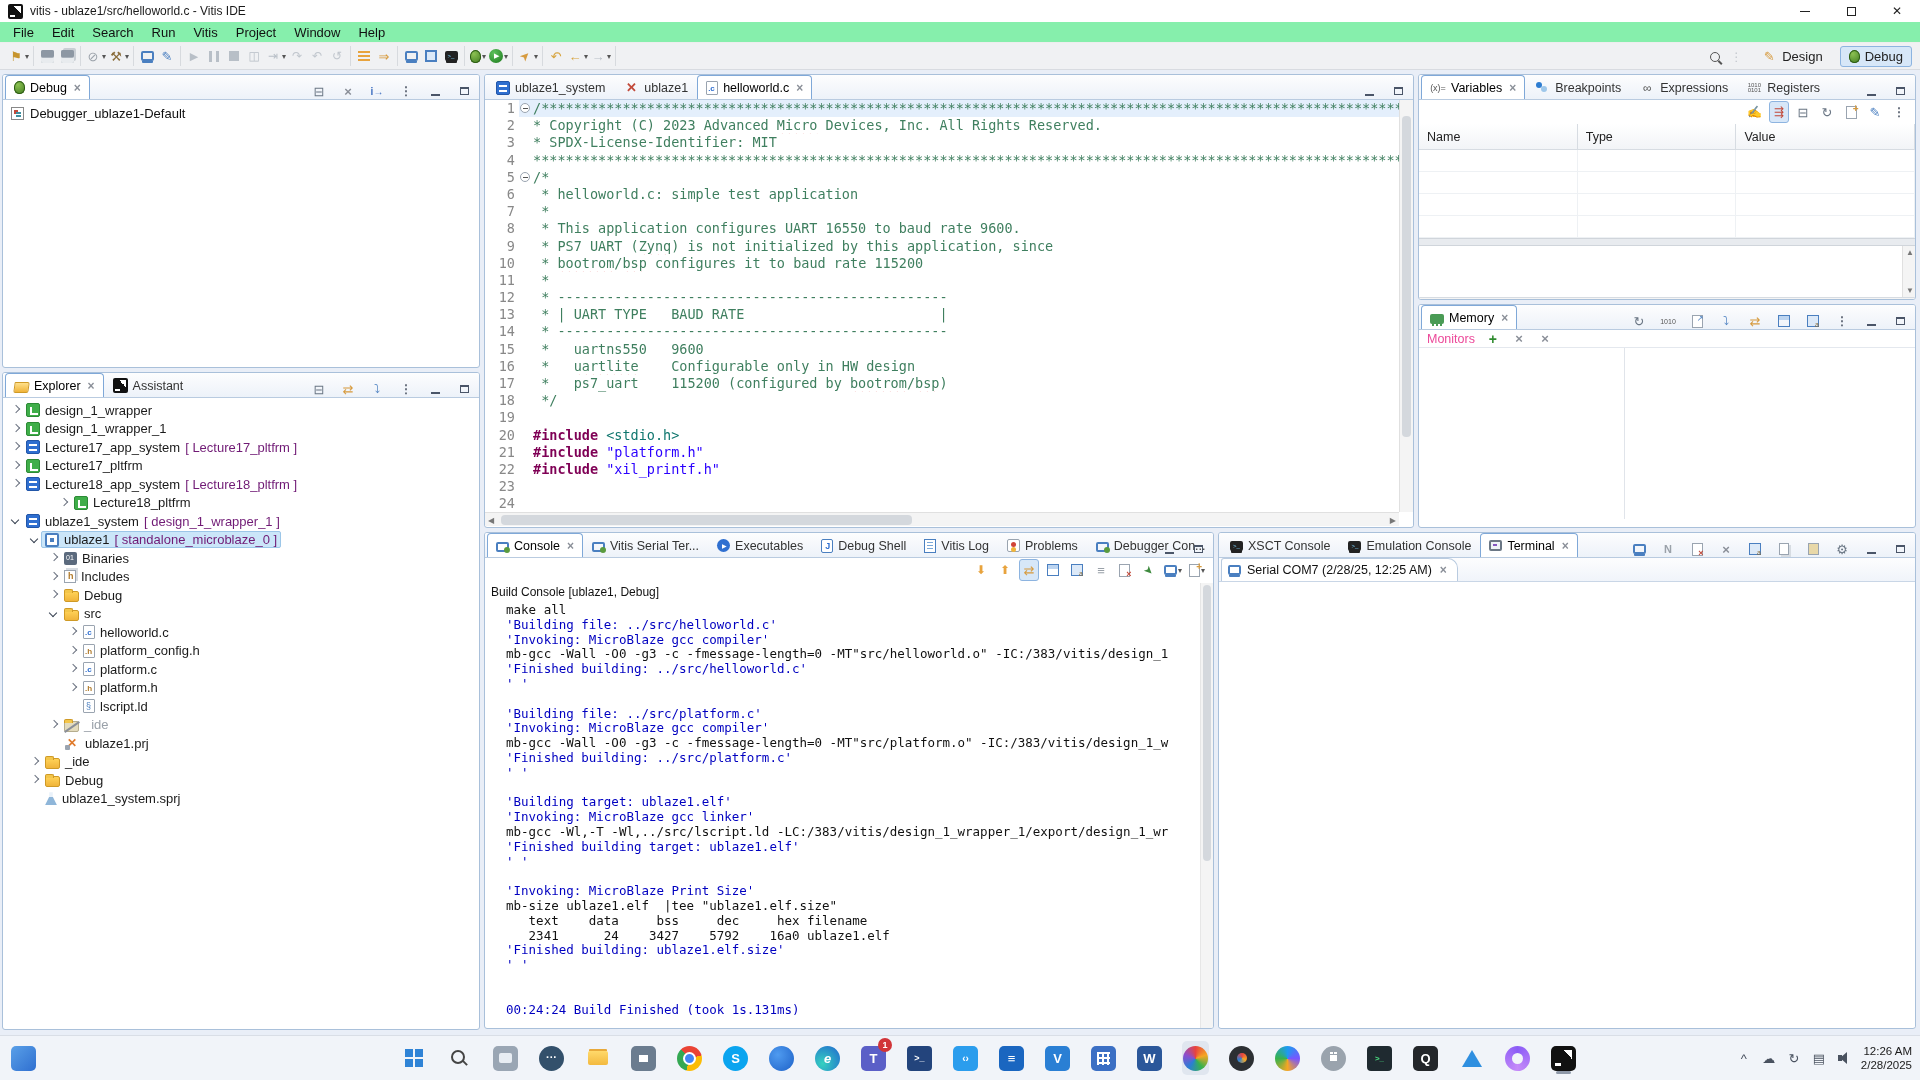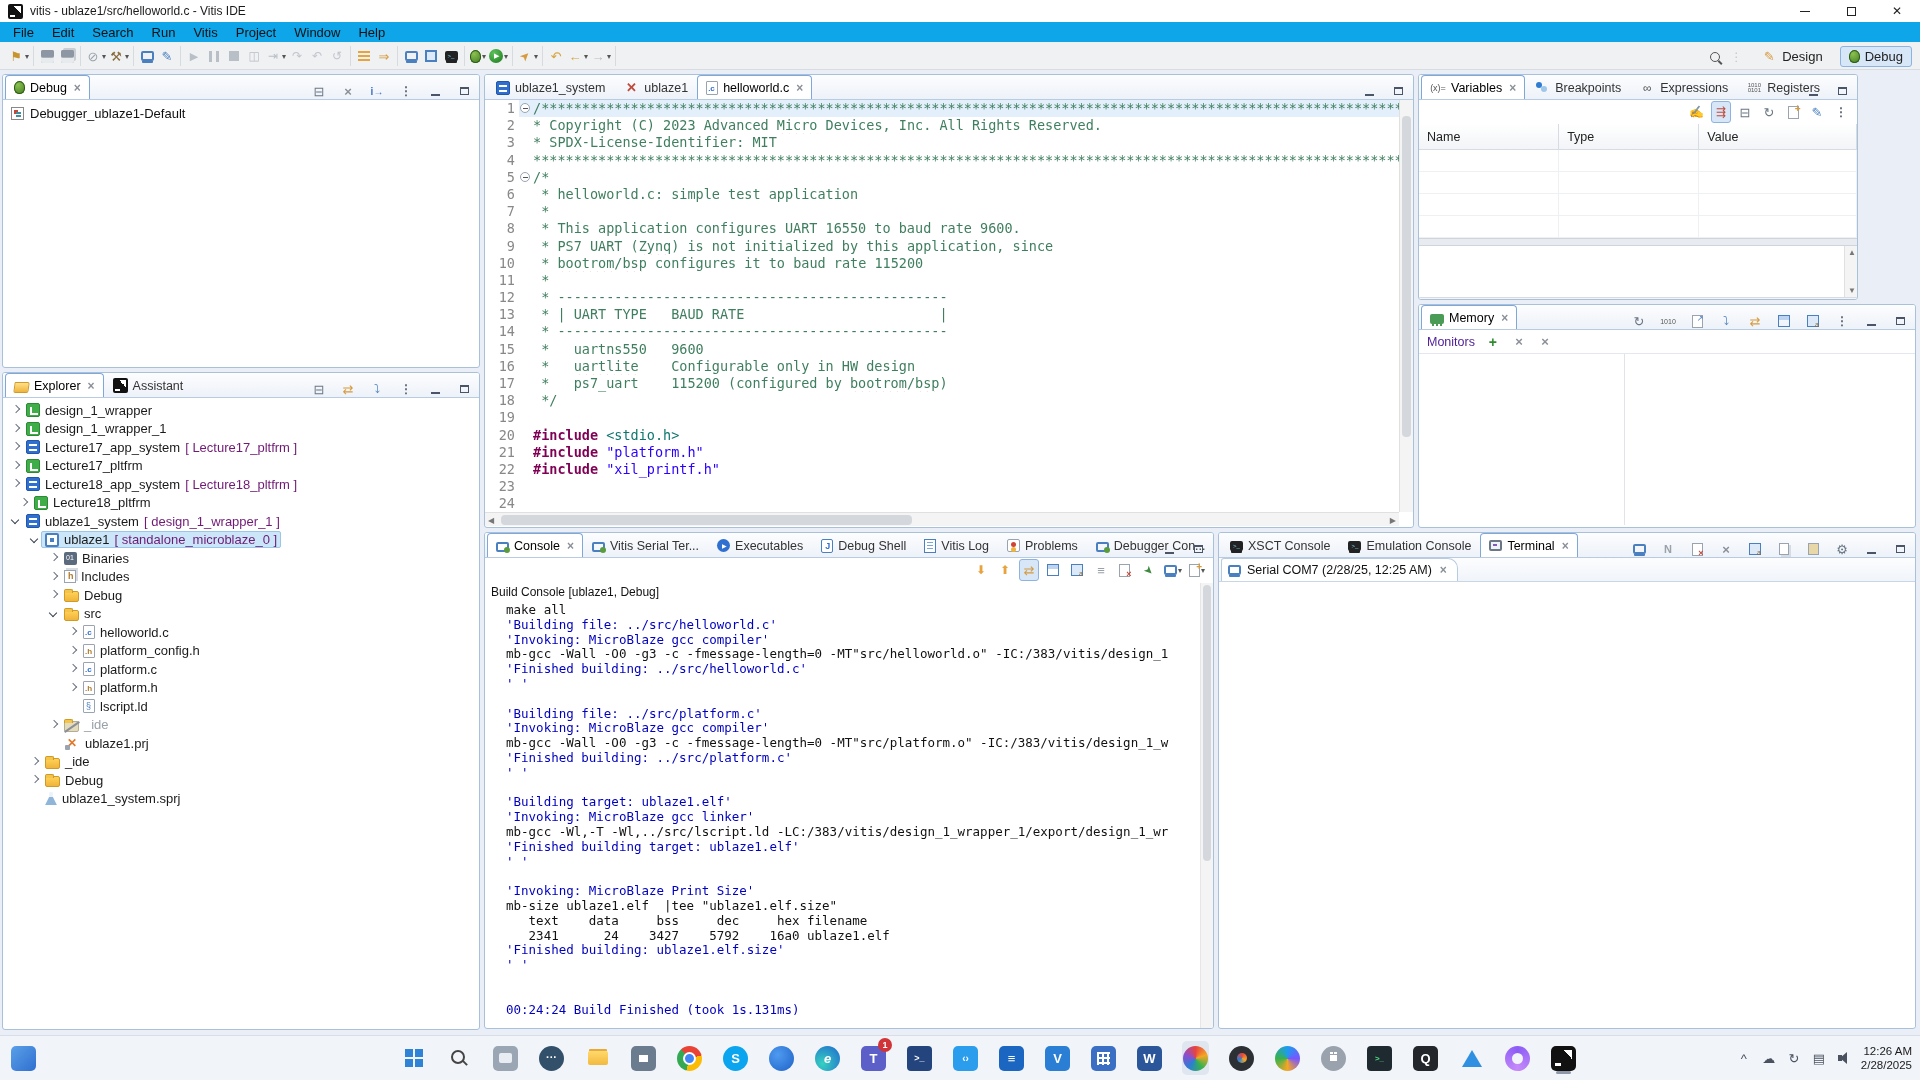--- a/index.html
+++ b/index.html
@@ -7,21 +7,21 @@
     font-family:"Liberation Sans", sans-serif; }
 
   
   .titlebar{height:22px;background:#fff;display:flex;align-items:center;padding-left:8px;position:relative;}
   .titlebar .apptitle{font-size:12px;color:#1a1a1a;margin-left:7px;}
   .wincontrols{position:absolute;right:0;top:0;height:22px;display:flex;}
   .winbtn{width:46px;height:22px;display:flex;align-items:center;justify-content:center;font-size:12px;color:#222;}
   .minbar{width:10px;height:1px;background:#222;display:inline-block;}
   .maxbox{width:9px;height:9px;border:1px solid #222;display:inline-block;}
 
-  .menubar{height:21px;background:#0ea5e9;display:flex;align-items:center;padding-left:4px;border-bottom:1px solid #eee;}
+  .menubar{height:21px;background:#86efac;display:flex;align-items:center;padding-left:4px;border-bottom:1px solid #eee;}
   .menu-item{font-size:13px;color:#111;padding:2px 9px;}
 
   .toolbar{height:27px;background:#f0f1f3;border-bottom:1px solid #d8dbe0;display:flex;align-items:center;padding-left:4px;position:relative;}
   .tgroup{display:flex;align-items:center;padding:0 3px;border-right:1px solid #d7dade;height:20px;}
   .tgroup:last-child{border-right:none;}
   .tbi{display:inline-flex;align-items:center;justify-content:center;min-width:20px;height:22px;border-radius:3px;padding:0 1px;}
   .ddv{font-size:8px;color:#555;margin-left:1px;}
   .toolbar-right{position:absolute;right:8px;top:0;height:27px;display:flex;align-items:center;gap:8px;}
   .persp{display:flex;align-items:center;gap:5px;font-size:13px;color:#222;padding:2px 8px;border-radius:3px;border:1px solid transparent;}
   .persp.active{background:#d7e7f8;border-color:#8db4e0;}
@@ -194,21 +194,21 @@
   .vt-head{display:flex;height:26px;border-bottom:1px solid #d7dce2;background:linear-gradient(#fff,#f2f4f7);font-size:12.5px;color:#222;align-items:center;}
   .vt-col{padding-left:8px;border-right:1px solid #d7dce2;height:100%;display:flex;align-items:center;}
   .vt-row{display:flex;height:22px;border-bottom:1px solid #eef1f4;}
   .vt-cell{border-right:1px solid #eef1f4;height:100%;}
   .vt-split{height:8px;background:#e8ebef;border-top:1px solid #d0d5db;border-bottom:1px solid #d0d5db;}
   .vt-detail{position:relative;height:52px;background:#fff;border-bottom:1px solid #d7dce2;}
   .vt-detail .vsb{position:absolute;right:0;top:0;bottom:0;width:13px;background:#f4f4f4;border-left:1px solid #e0e0e0;}
   .vt-hsb{position:relative;height:13px;background:#f4f4f4;}
 
   
-  .mem-monrow{display:flex;align-items:center;gap:8px;height:24px;padding:0 8px;font-size:12.5px;color:#4c1d95;border-bottom:1px solid #e4e8ee;}
+  .mem-monrow{display:flex;align-items:center;gap:8px;height:18px;padding:0 8px;font-size:12.5px;color:#ec4899;border-bottom:1px solid #e4e8ee;}
   .mem-body{position:relative;height:calc(100% - 51px);}
   .mem-divider{position:absolute;left:205px;top:0;bottom:0;width:1px;background:#e0e4ea;}
 
   
   .con-title{font-size:12px;color:#111;padding:3px 6px 2px;}
   .con-out{position:relative;font-family:"DejaVu Sans Mono",monospace;font-size:12.5px;line-height:14.8px;padding:2px 21px;white-space:pre;overflow:hidden;height:calc(100% - 70px);}
   .con-line.b{color:#0000C0;}
   .con-line.k{color:#111;}
   .con-vsb{position:absolute;right:0;top:50px;bottom:0;width:13px;background:#f4f4f4;border-left:1px solid #e6e6e6;}
   .con-vsb .thumb{position:absolute;left:2px;right:2px;top:2px;height:62%;background:#d4d8dd;border-radius:4px;}
@@ -525,21 +525,21 @@
           </span>
         </div>
         <div class="trow" style="padding-left: 8px;">
           <span class="chev c-r"></span>
           <span class="lab-wrap">
             <span class="ic t-sys"></span>
             <span class="lab">Lecture18_app_system</span>
             <span class="sec">[ Lecture18_pltfrm ]</span>
           </span>
         </div>
-        <div class="trow" style="padding-left: 16px;">
+        <div class="trow" style="padding-left: 8px; margin-left: 48px;">
           <span class="chev c-r"></span>
           <span class="lab-wrap">
             <span class="ic t-hw"></span>
             <span class="lab">Lecture18_pltfrm</span>
           </span>
         </div>
         <div class="trow" style="padding-left: 8px;">
           <span class="chev c-d"></span>
           <span class="lab-wrap">
             <span class="ic t-sys"></span>
@@ -711,21 +711,21 @@
           <div class="thumb"></div>
         </div>
       <div class="ed-hscroll">
         <span class="sarrow" style="left:3px;top:3px;">◀</span>
           <span class="sarrow" style="right:3px;top:3px;">▶</span>
         <div class="thumb"></div>
       </div>
     </div>
   </div>
 
-  <div class="panel" style="left:1418px;top:4px;width:440px;height:226px;">
+  <div class="panel" style="left:1418px;top:4px;width:498px;height:226px;">
     <div class="tabbar" id="variables-tabbar">
         <div class="vtab active">
           <span class="ic t-xvar"></span>
           <span>Variables</span>
           <span class="tclose">×</span>
         </div>
         <div class="vtab">
           <span class="ic t-bp"></span>
           <span>Breakpoints</span>
         </div>

